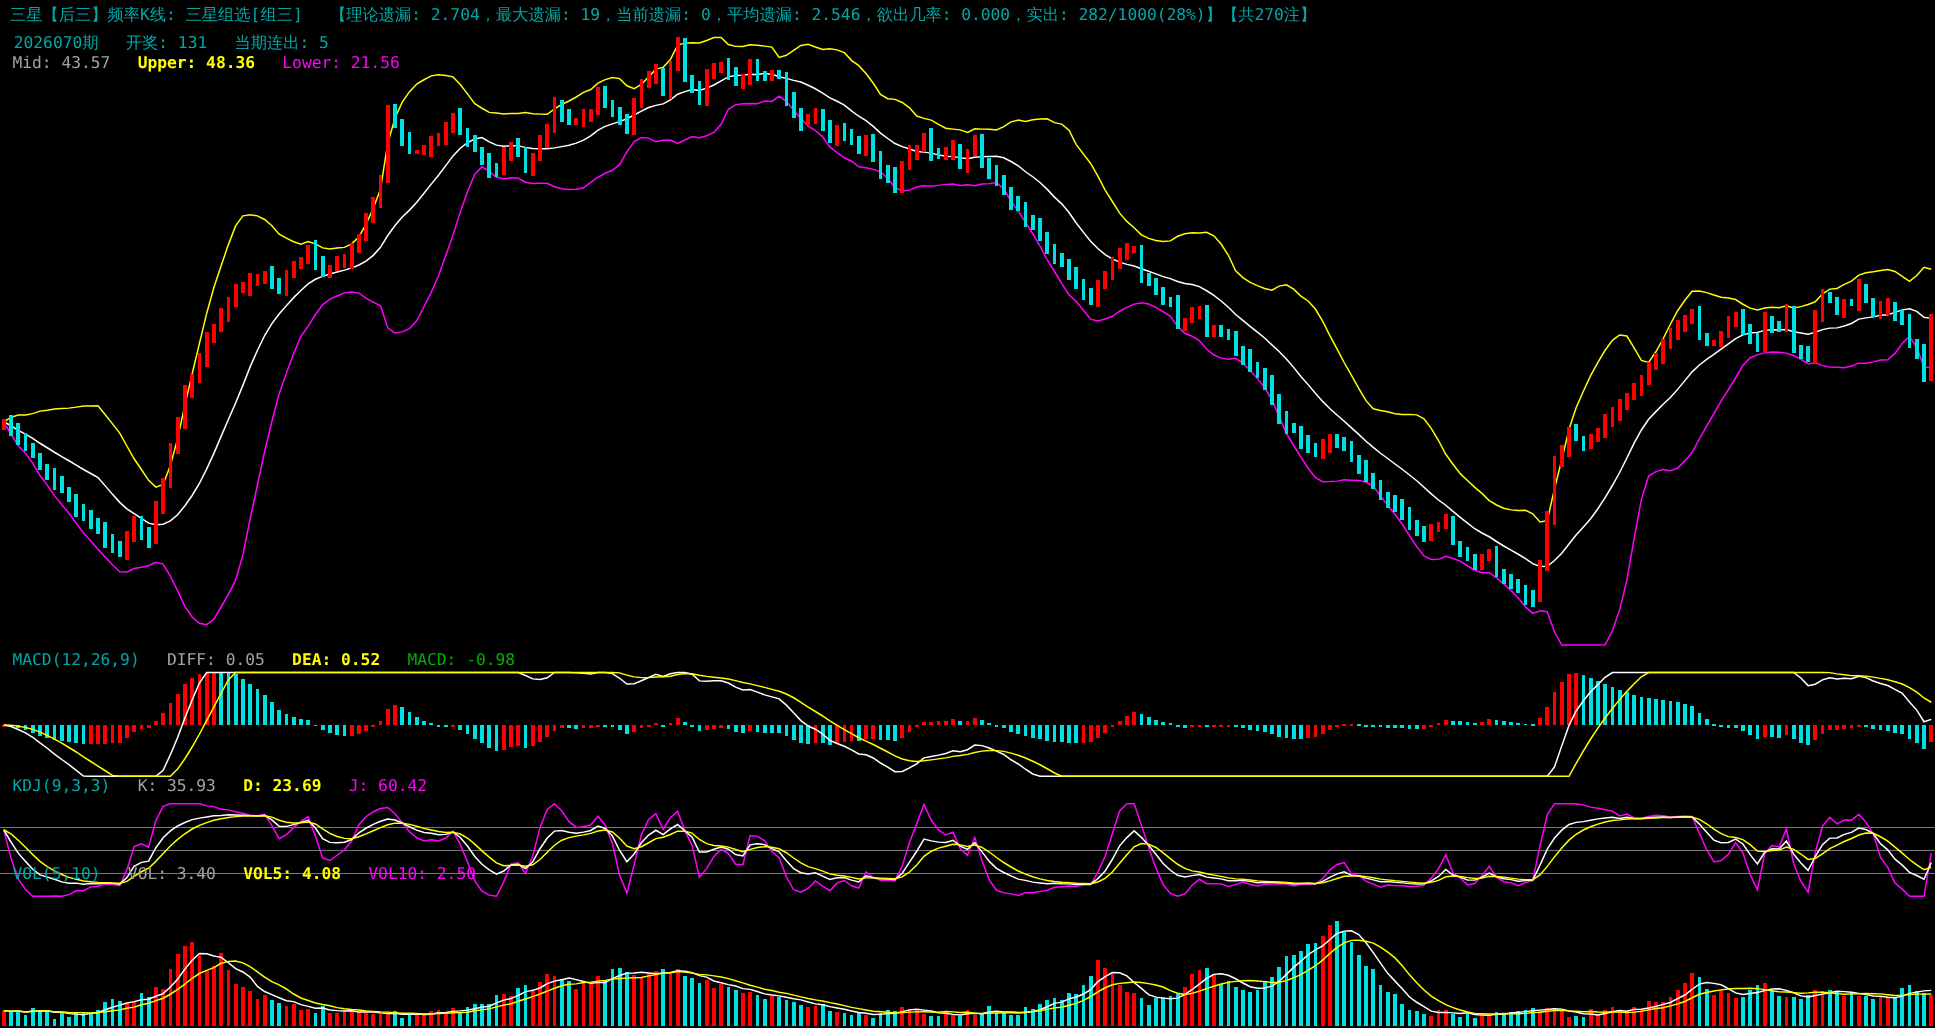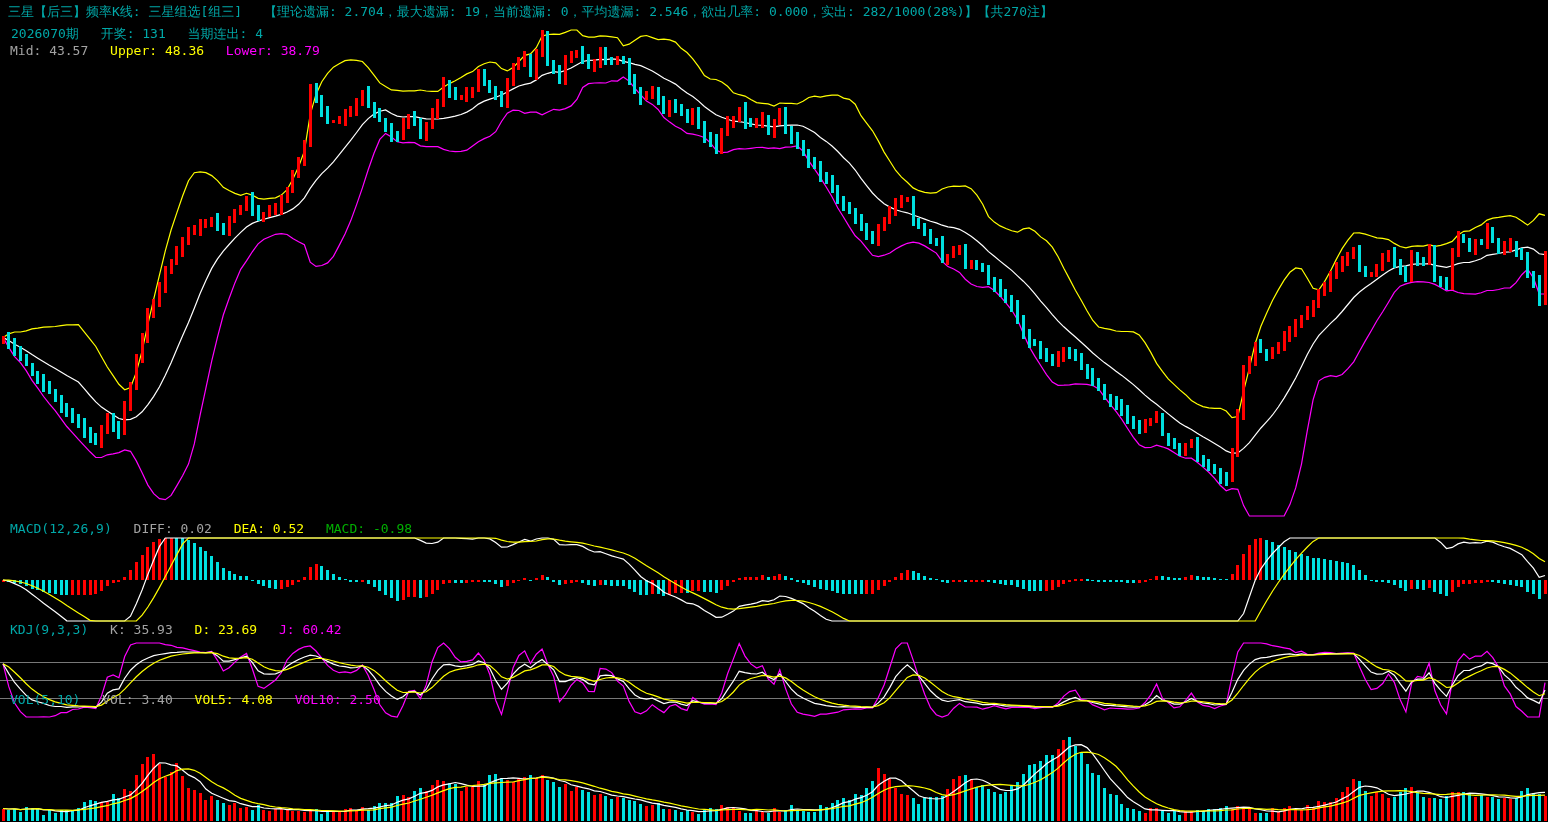--- a/index.html
+++ b/index.html
@@ -1,21 +1,21 @@
 <!DOCTYPE html>
 <html><head>
 <meta charset="utf-8">
 <style>
   html,body{margin:0;padding:0;background:#000;width:1548px;height:822px;overflow:hidden;}
   body{font-family:"DejaVu Sans Mono","Liberation Mono",monospace;font-size:13px;}
   .txtrow{position:absolute;white-space:nowrap;letter-spacing:0px;}
   .txtrow span{margin-right:14px;}
   .teal{color:#00a8a8;}
   .white{color:#a3a3a3;}
-  .yellow{color:#ffff00;}
+  .yellow{color:#ffff00;font-weight:bold;}
   .magenta{color:#ff00ff;}
   .green{color:#00b000;margin-top:32px;}
   #chart-svg{position:absolute;left:0;top:0;}
   .overlay{position:absolute;left:0;top:0;width:1548px;height:822px;pointer-events:none;}
 </style>
 </head>
 <body>
 
 <svg id="chart-svg" width="1548" height="822" shape-rendering="crispEdges">
   <g id="g-main">
@@ -843,30 +843,30 @@
 </svg>
 
 <div class="overlay">
   <div class="txtrow" style="left:8px;top:3px;">
     <span class="teal">三星【后三】频率K线: 三星组选[组三]</span>
     <span class="teal">【理论遗漏: 2.704，最大遗漏: 19，当前遗漏: 0，平均遗漏: 2.546，欲出几率: 0.000，实出: 282/1000(28%)】【共270注】</span>
   </div>
   <div class="txtrow" style="left:11px;top:25px;">
     <span class="teal">2026070期</span>
     <span class="teal">开奖: 131</span>
-    <span class="teal">当期连出: 4</span>
+    <span class="teal">当期连出: 5</span>
   </div>
   <div class="txtrow" style="left:10px;top:43px;">
     <span class="white">Mid: 43.57</span>
     <span class="yellow">Upper: 48.36</span>
-    <span class="magenta">Lower: 38.79</span>
+    <span class="magenta">Lower: 21.56</span>
   </div>
   <div class="txtrow" style="left:10px;top:521px;">
     <span class="teal">MACD(12,26,9)</span>
-    <span class="white">DIFF: 0.02</span>
+    <span class="white">DIFF: 0.05</span>
     <span class="yellow">DEA: 0.52</span>
     <span class="green">MACD: -0.98</span>
   </div>
   <div class="txtrow" style="left:10px;top:622px;">
     <span class="teal">KDJ(9,3,3)</span>
     <span class="white">K: 35.93</span>
     <span class="yellow">D: 23.69</span>
     <span class="magenta">J: 60.42</span>
   </div>
   <div class="txtrow" style="left:10px;top:692px;">

